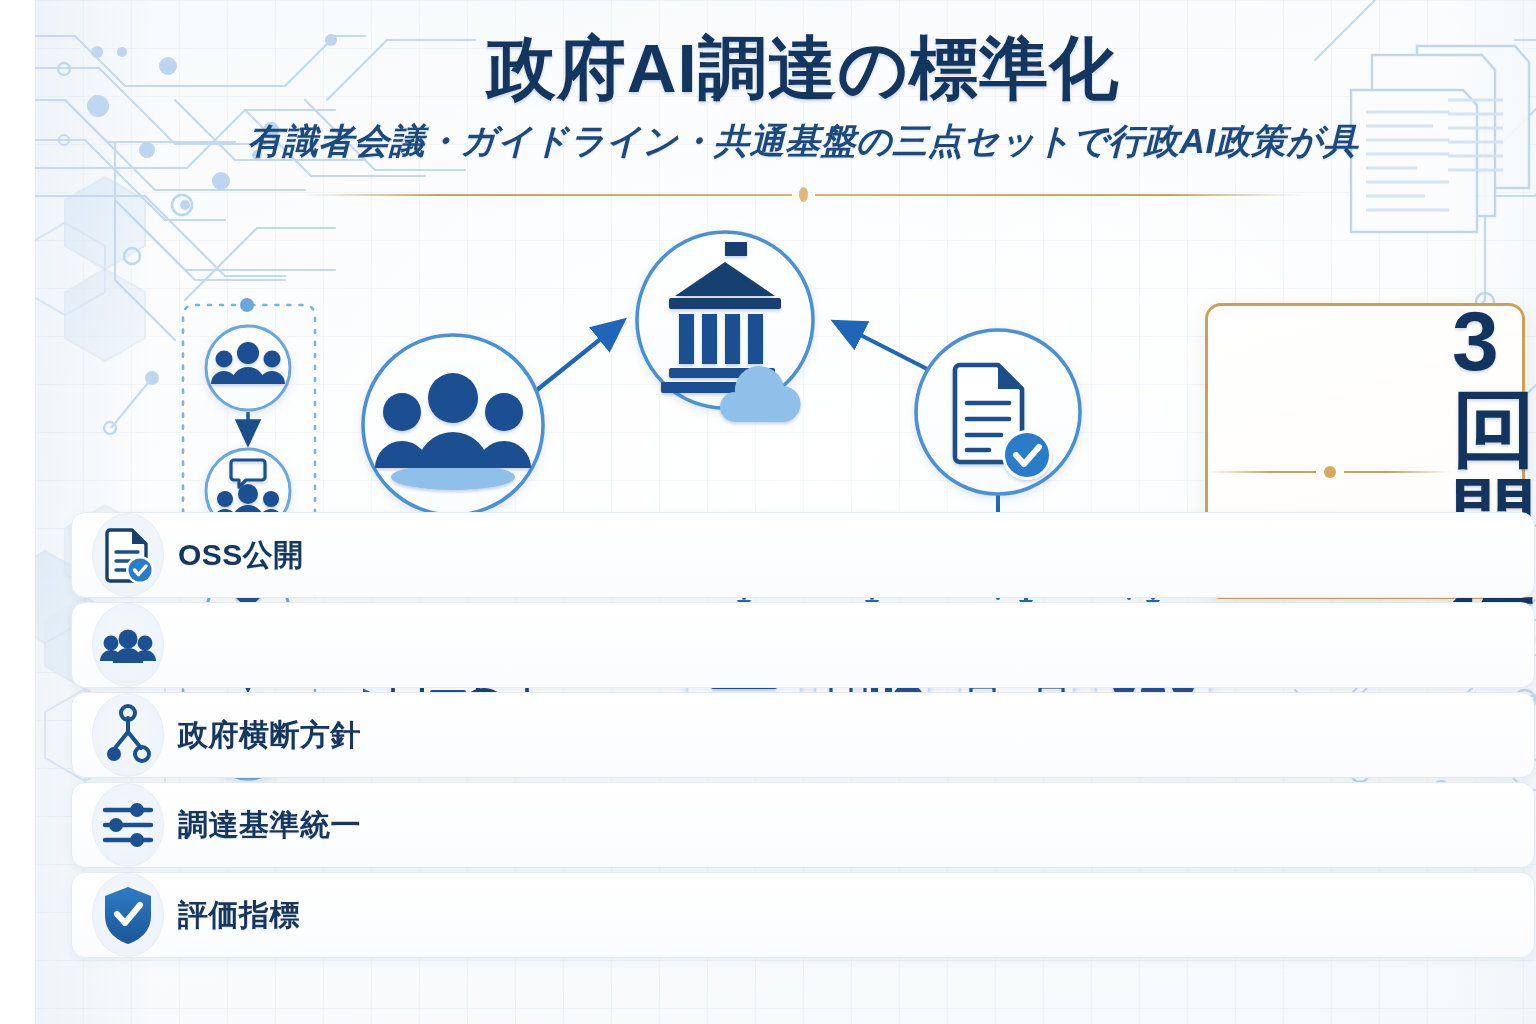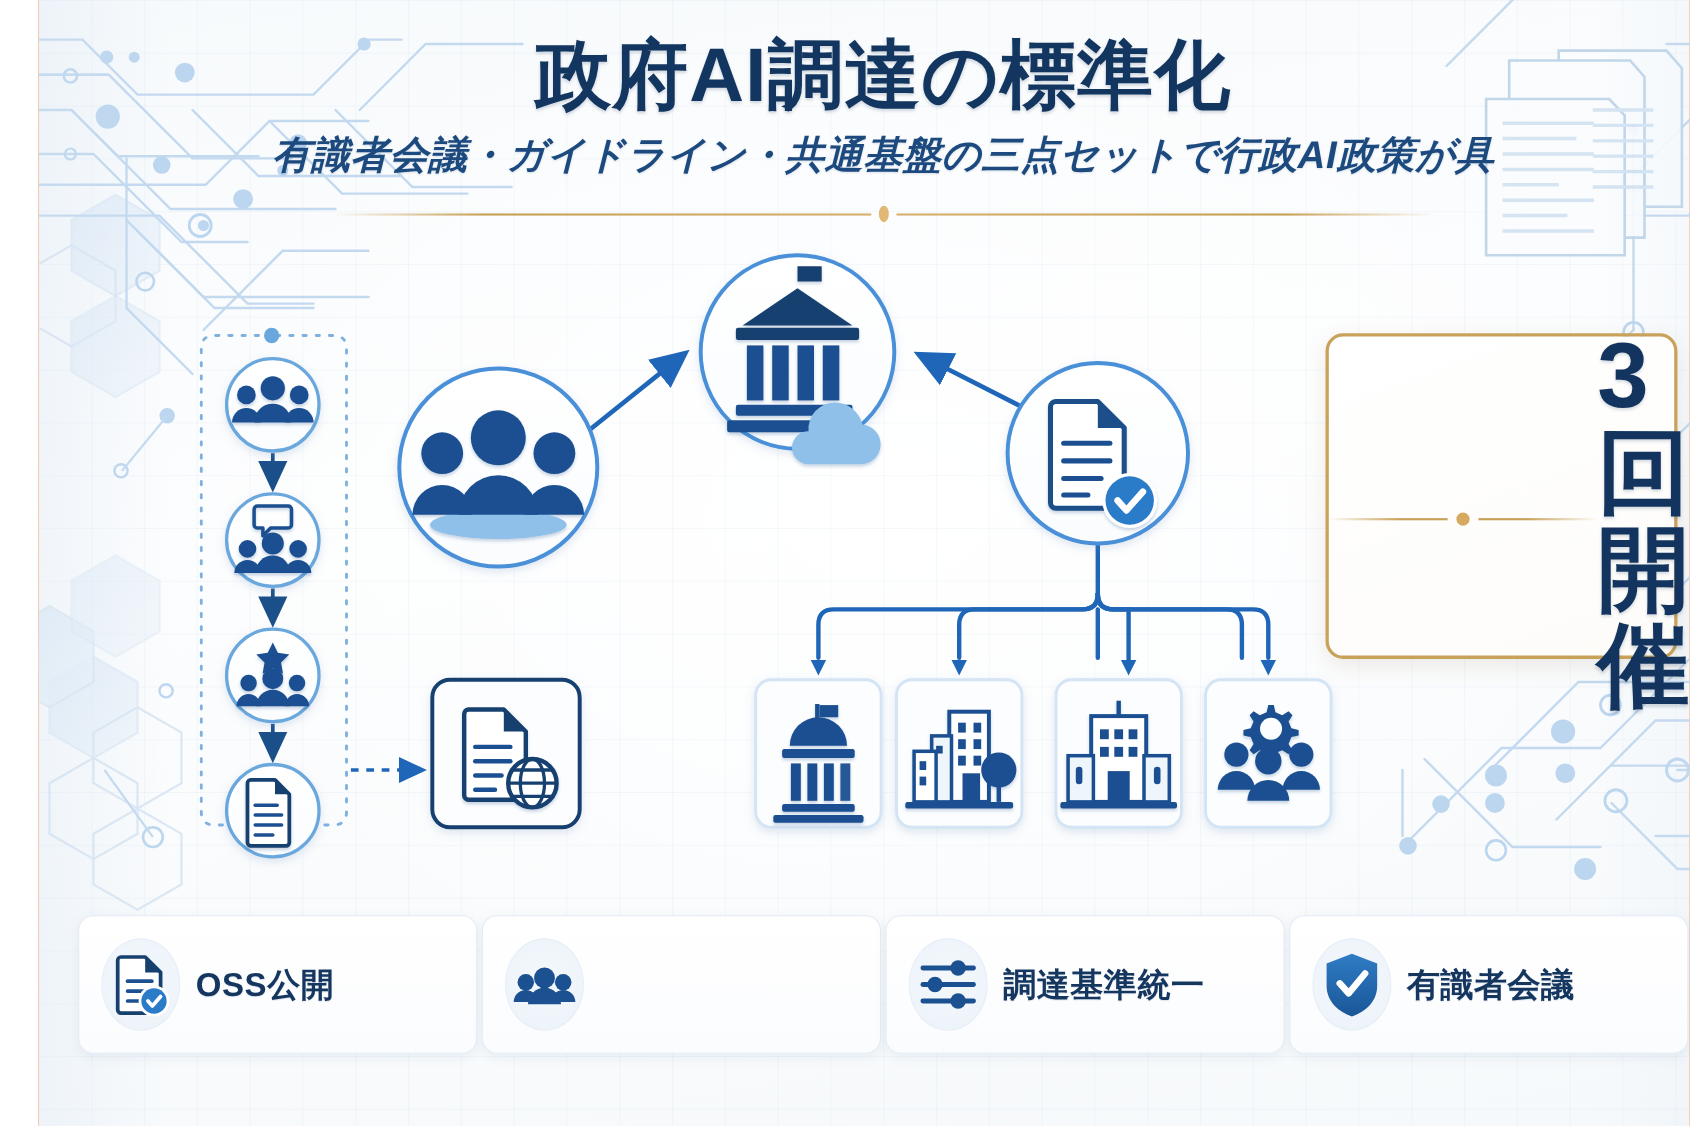--- a/index.html
+++ b/index.html
@@ -81,21 +81,21 @@
   #hc-divider .hd { width: 12px; height: 12px; border-radius: 50%; background: #d5a95f; margin: 0 8px; }
   #hc-value {
     margin-top: 8px;
     font-size: 84px; font-weight: 700; color: #12345e;
     letter-spacing: -1px; line-height: 1.05;
     text-shadow: 0 2px 3px rgba(15,45,85,0.18);
   }
   
   #badge-row {
     position: absolute; left: 36px; bottom: 66px;
-    width: 1464px; display: flex; gap: 4px; z-index: 7;
+    width: 1464px; display: flex; gap: 4px; z-index: 7; flex-direction: column;
   }
   .badge {
     flex: 1; height: 126px;
     background: linear-gradient(180deg,#ffffff 0%,#fbfcfe 100%);
     border: 1px solid #e3ecf5; border-radius: 14px;
     box-shadow: 0 3px 10px rgba(90,120,160,0.09);
     display: flex; align-items: center; gap: 14px;
     padding: 0 14px 0 20px;
   }
   .badge-ico {
@@ -606,20 +606,35 @@
               <path d="M14,47 a15,15 0 0 1 30,0 Z"></path>
             <circle cx="12" cy="27" r="7.5"></circle>
               <path d="M1,45 a11,11 0 0 1 22,0 Z"></path>
             <circle cx="46" cy="27" r="7.5"></circle>
               <path d="M35,45 a11,11 0 0 1 22,0 Z"></path>
           </g>
         </svg>
       </div>
     </div>
 
+    <div class="badge">
+      <div class="badge-ico">
+        <svg width="50" height="62" viewBox="0 0 50 62">
+          <g fill="none" stroke="#1b5091" stroke-width="4" stroke-linecap="round">
+            <path d="M25,14 L25,28"></path>
+            <path d="M25,28 L12,44"></path>
+            <path d="M25,28 L38,44"></path>
+          </g>
+          <circle cx="25" cy="9" r="7" fill="none" stroke="#1b5091" stroke-width="4"></circle>
+          <circle cx="11" cy="50" r="7" fill="#1b5091"></circle>
+          <circle cx="39" cy="50" r="7" fill="none" stroke="#1b5091" stroke-width="4"></circle>
+        </svg>
+      </div>
+      <span class="badge-label">政府横断方針</span>
+    </div>
 
     <div class="badge">
       <div class="badge-ico">
         <svg width="58" height="56" viewBox="0 0 58 56">
           <g stroke="#1b5091" stroke-width="4.4" stroke-linecap="round">
             <path d="M6,13 h46"></path>
               <path d="M6,28 h46"></path>
               <path d="M6,43 h46"></path>
           </g>
           <circle cx="38" cy="13" r="7" fill="#1b5091"></circle>
@@ -636,17 +651,17 @@
           <defs>
             <linearGradient id="shg" x1="0" y1="0" x2="0" y2="1">
               <stop offset="0%" stop-color="#2f7cc4"></stop>
                 <stop offset="100%" stop-color="#1a5698"></stop>
             </linearGradient>
           </defs>
           <path d="M27,3 L50,12 v20 c0,15 -11,24 -23,28 C15,56 4,47 4,32 V12 Z" fill="url(#shg)"></path>
           <path d="M16,30 l8,9 15,-18" fill="none" stroke="#ffffff" stroke-width="6" stroke-linecap="round" stroke-linejoin="round"></path>
         </svg>
       </div>
-      <span class="badge-label">有識者会議</span>
+      <span class="badge-label">評価指標</span>
     </div>
 
   </div>
 </div>
 
 </body></html>

